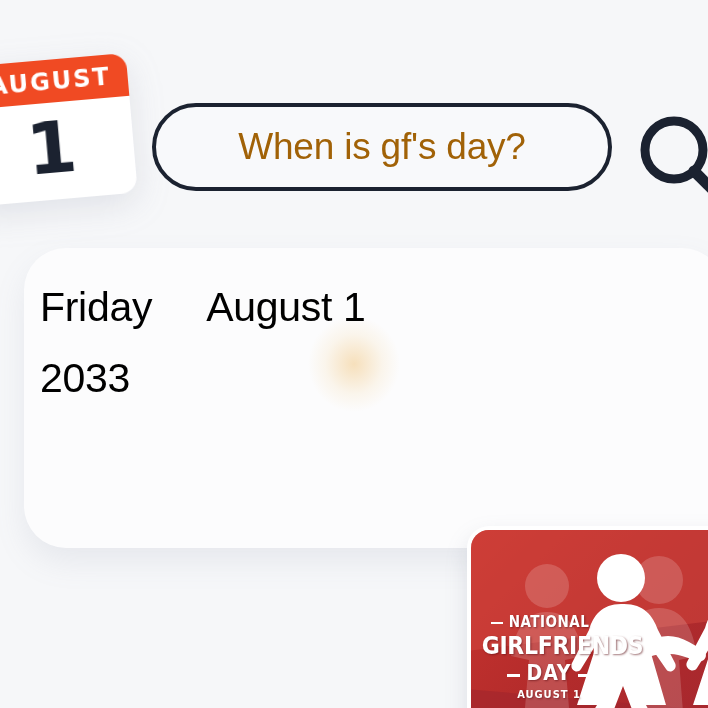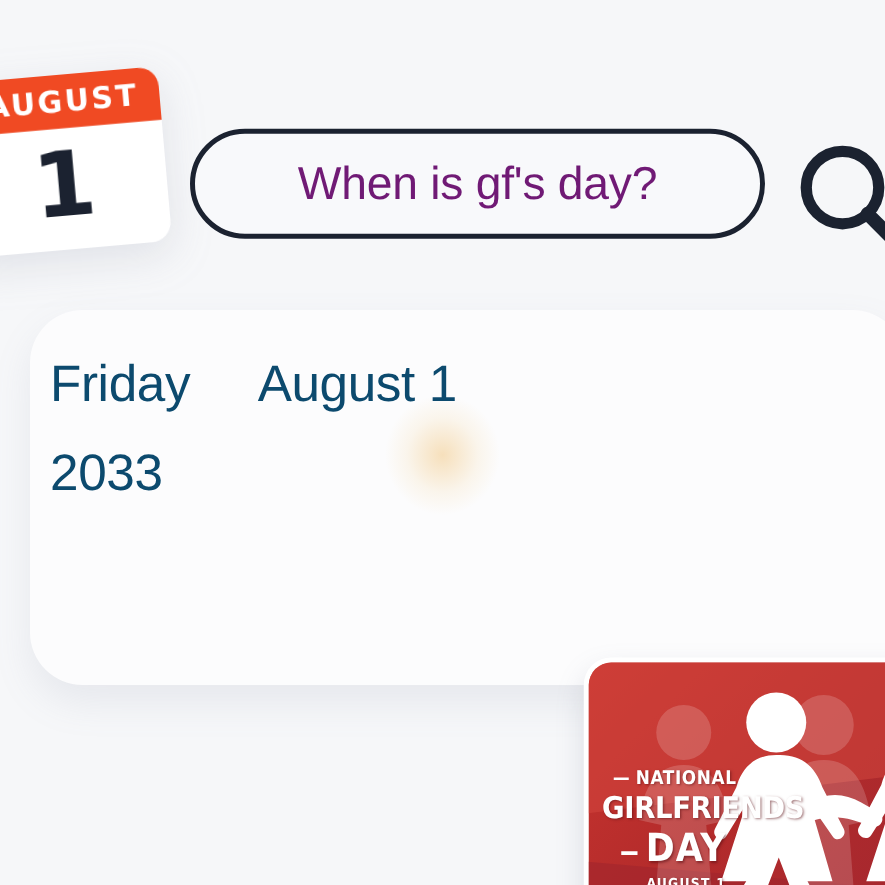--- a/index.html
+++ b/index.html
@@ -86,21 +86,21 @@
     height: 88px;
     border: 4px solid #1B2230;
     border-radius: 48px;
     background: #F8F9FB;
     box-sizing: border-box;
     display: flex;
     align-items: center;
     justify-content: center;
   }
   .search-text {
-    color: #701a75;
+    color: #a16207;
     font-size: 37px;
     letter-spacing: -0.2px;
     white-space: nowrap;
   }
 
   
   .search-icon {
     position: absolute;
     left: 636px;
     top: 112px;
@@ -123,21 +123,21 @@
   .date-block {
     position: absolute;
     left: 16px;
     top: 24px;
     width: 420px;
   }
   .date-line {
     display: flex;
     align-items: baseline;
     white-space: nowrap;
-    color: #0c4a6e;
+    color: #000000;
     font-size: 41px;
     letter-spacing: -0.3px;
     line-height: 1.72;
     position: relative;
     z-index: 2;
   }
   .date-weekday { margin-right: 54px; }
   .date-month { margin-right: 11px; }
 
   .warm-glow {
@@ -224,21 +224,21 @@
   }
   .tt-national::before { left: 0; }
   .tt-national::after  { right: 0; }
   .tt-girlfriends {
     font-size: 24px;
     letter-spacing: -0.3px;
     margin-top: 1px;
     transform: scaleX(1.02);
   }
   .tt-day {
-    font-size: 31px;
+    font-size: 21px;
     letter-spacing: 1px;
     position: relative;
     display: inline-block;
     padding: 0 20px;
     margin-top: 1px;
   }
   .tt-day::before, .tt-day::after {
     content: "";
     position: absolute;
     top: 56%;

